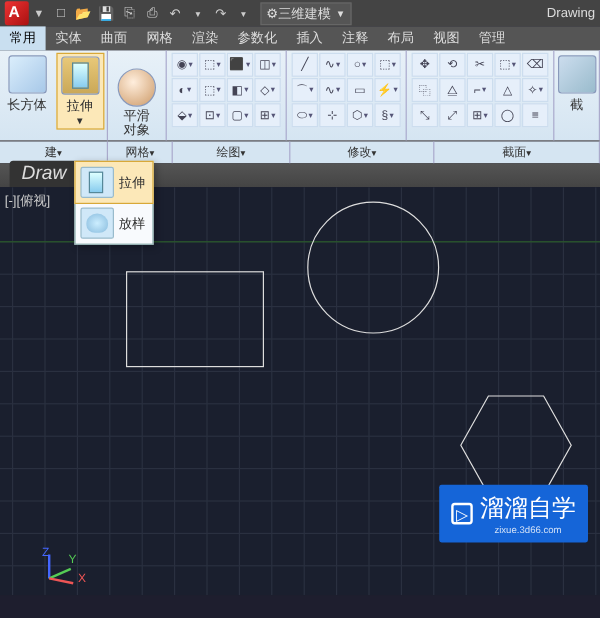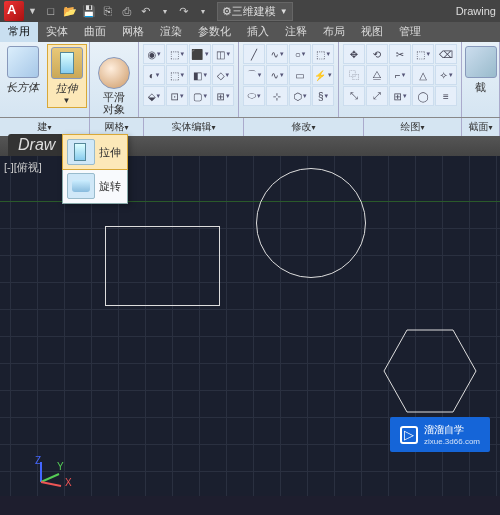--- a/index.html
+++ b/index.html
@@ -104,21 +104,21 @@
   <div class="tab">渲染</div>
   <div class="tab">参数化</div>
   <div class="tab">插入</div>
   <div class="tab">注释</div>
   <div class="tab">布局</div>
   <div class="tab">视图</div>
   <div class="tab">管理</div>
 </div>
 
 <div class="ribbon">
-  <div class="panel" style="width:90px;font-style:italic;">
+  <div class="panel" style="width:90px;">
     <div class="panel-row">
       <div class="big-btn">
         <div class="big-icon" style="background:linear-gradient(135deg,#dbeefc,#a7c8e8);"></div>
         <span>长方体</span>
       </div>
       <div class="big-btn sel">
         <div class="big-icon" style="background:linear-gradient(#e8c878,#caa858);">
           <div style="position:absolute;left:8px;top:4px;width:14px;height:22px;background:linear-gradient(#dff,#8ce);border:1px solid #589;"></div>
         </div>
         <span>拉伸</span>
@@ -211,23 +211,22 @@
     <div class="big-btn">
       <div class="big-icon" style="background:linear-gradient(135deg,#cde,#9bc);"></div>
       <span>截</span>
     </div>
   </div>
 </div>
 
 <div class="panel-labels">
   <div class="plabel" style="width:90px;">建</div>
   <div class="plabel" style="width:54px;">网格</div>
-  <div class="plabel" style="width:100px;">实体编辑</div>
+  <div class="plabel" style="width:98px;">绘图</div>
   <div class="plabel" style="width:120px;">修改</div>
-  <div class="plabel" style="width:98px;">绘图</div>
   <div class="plabel" style="flex:1;">截面</div>
 </div>
 
 <div class="filetabs">
   <div class="filetab">
     <span>Draw</span>
     <span class="x">×</span>
   </div>
   <div class="filetab-add">✦</div>
 </div>
@@ -284,32 +283,32 @@
       <line x1="6" y1="24" x2="26" y2="28" stroke="#e55" stroke-width="2"></line>
     </svg>
     <span class="z">Z</span>
     <span class="y">Y</span>
     <span class="x">X</span>
   </div>
 
   <div class="watermark">
     <span class="play">▷</span>
     <div>
-      <div style="font-size:10px;">溜溜自学</div>
+      <div style="font-size:20px;">溜溜自学</div>
       <div style="font-size:8px;opacity:.8;text-align:center;">zixue.3d66.com</div>
     </div>
   </div>
 </div>
 
 <div class="flyout">
   <div class="fly-item sel">
     <div class="fly-icon">
         <div style="position:absolute;left:6px;top:3px;width:12px;height:18px;background:linear-gradient(#dff,#8ce);border:1px solid #589;"></div>
       </div>
     <span>拉伸</span>
   </div>
   <div class="fly-item">
     <div class="fly-icon">
-        <div style="position:absolute;left:4px;top:6px;width:18px;height:12px;background:linear-gradient(#cef,#8bd);border-radius:3px;"></div>
-      </div>
-    <span>旋转</span>
+        <div style="position:absolute;left:4px;top:4px;width:18px;height:16px;background:radial-gradient(ellipse,#cef,#8bd);border-radius:50% 50% 40% 40%;"></div>
+      </div>
+    <span>放样</span>
   </div>
 </div>
 
 </body></html>

